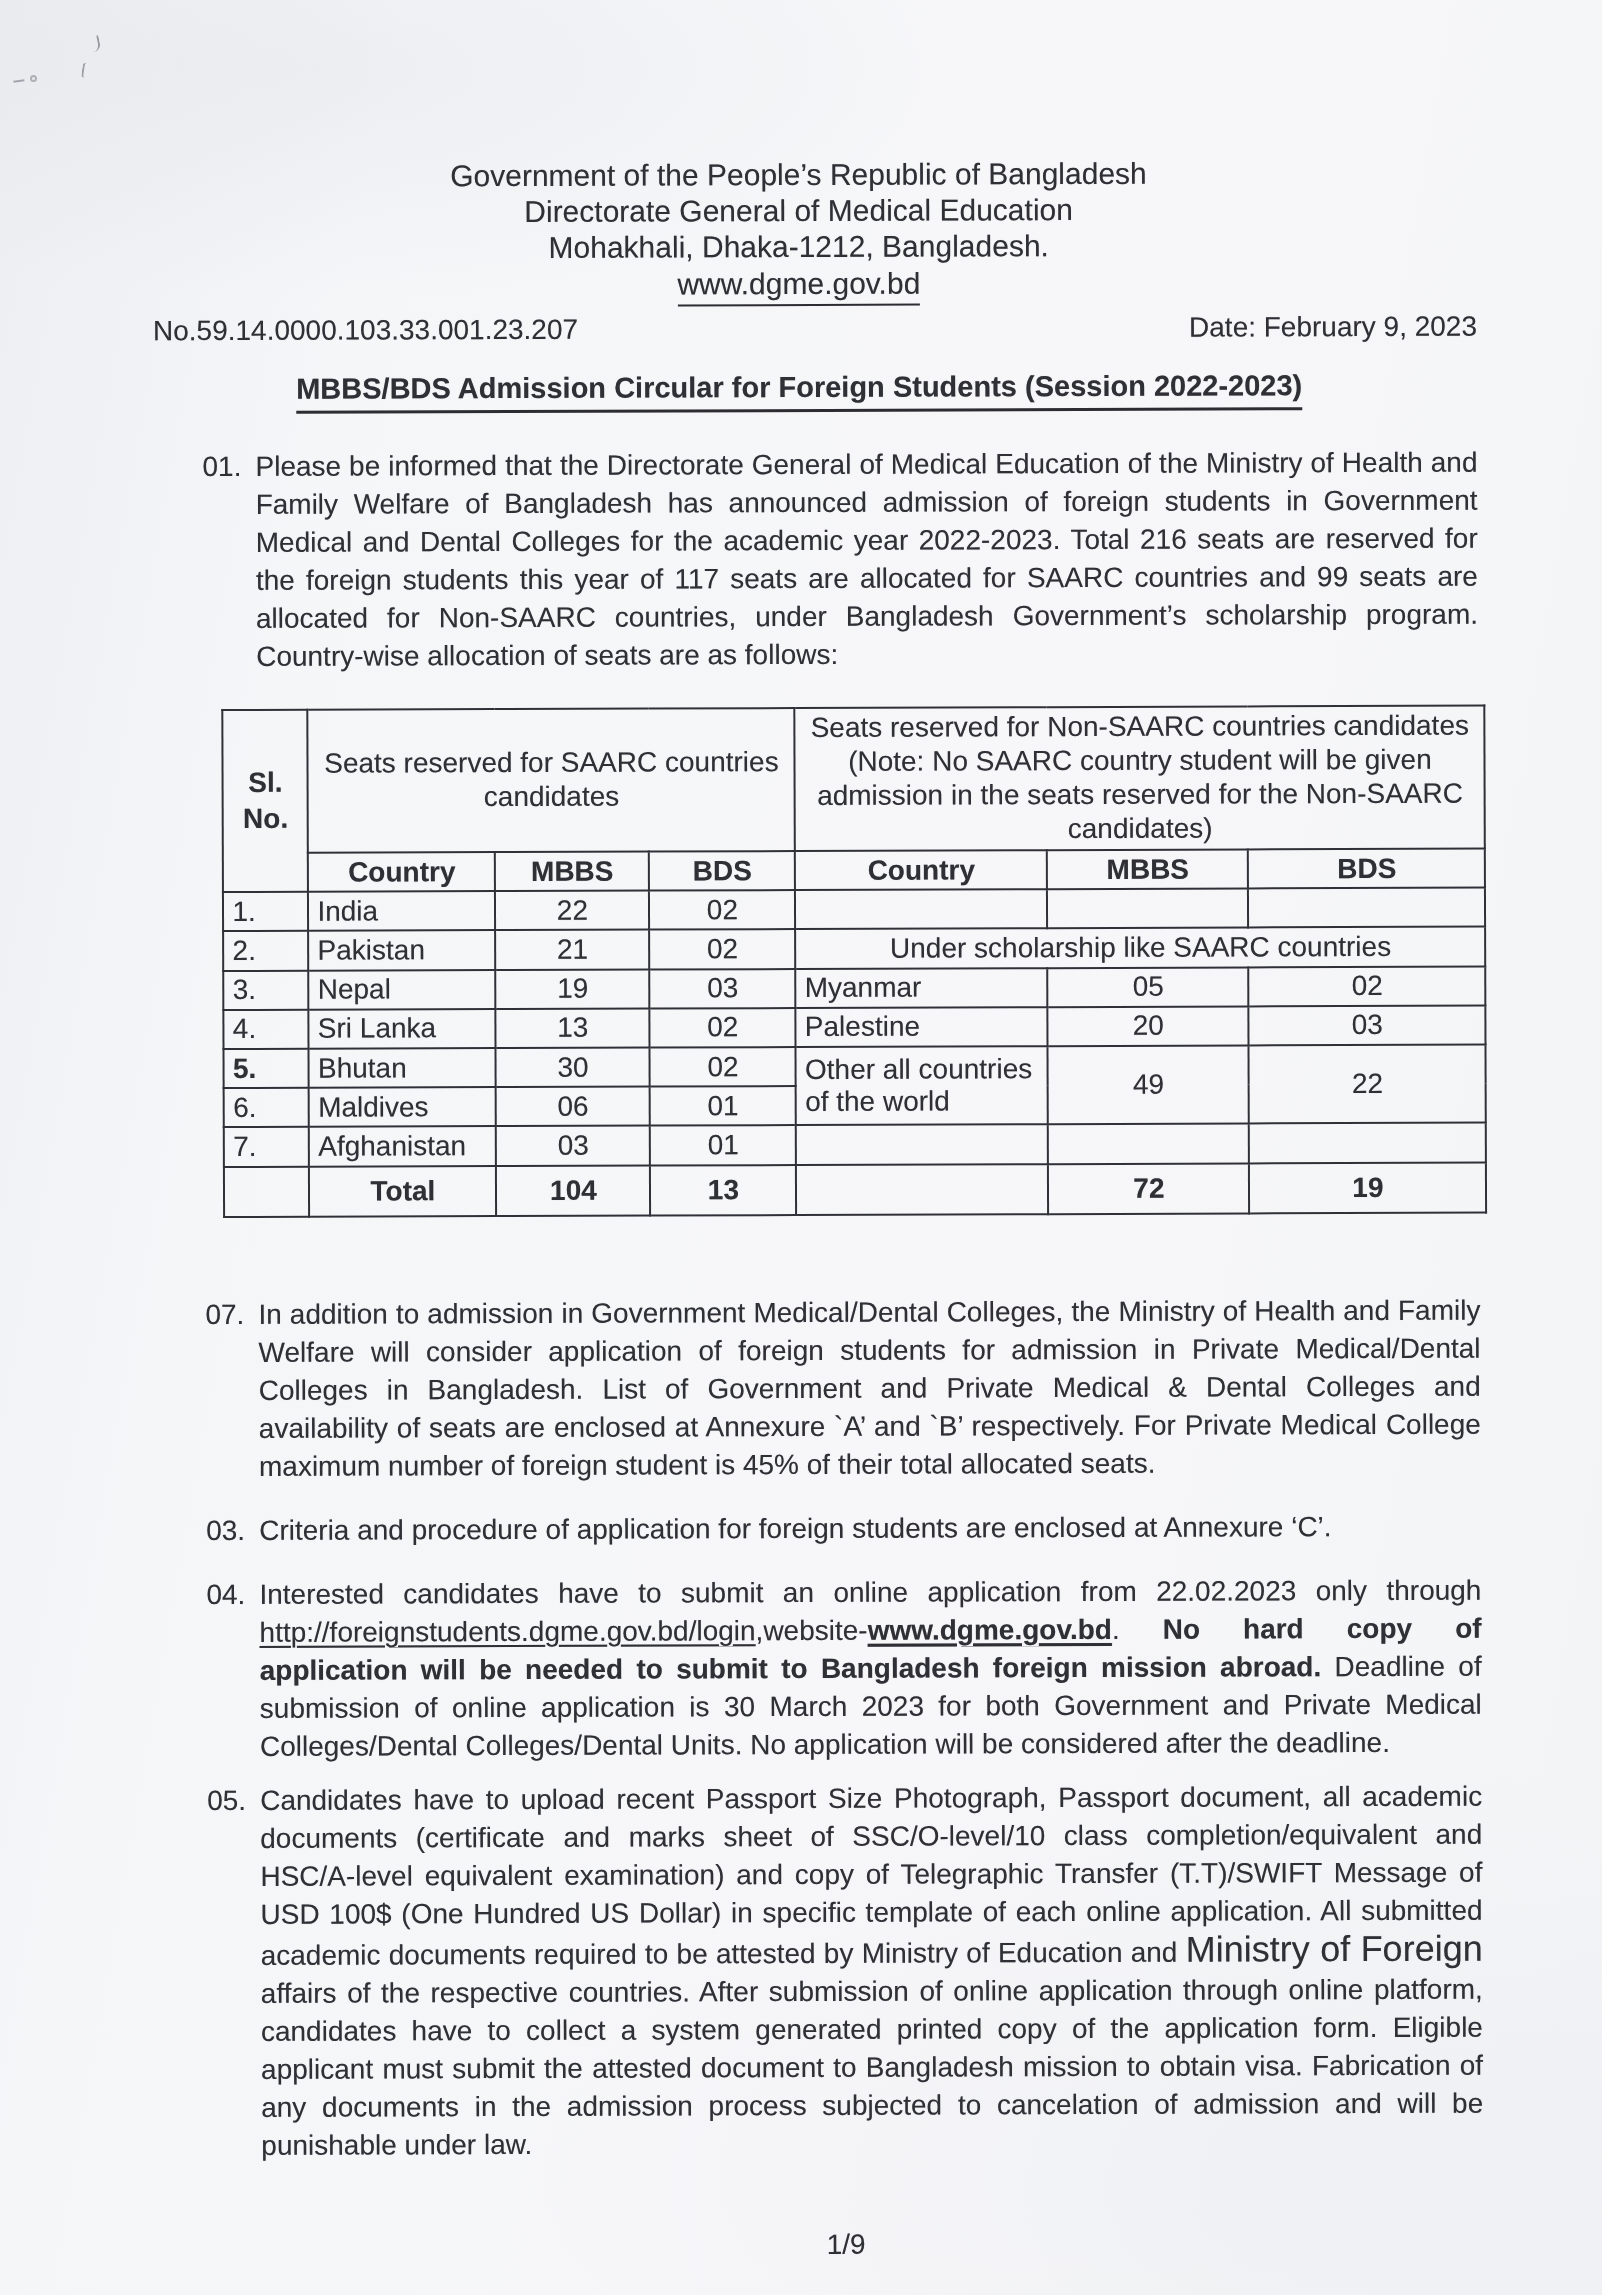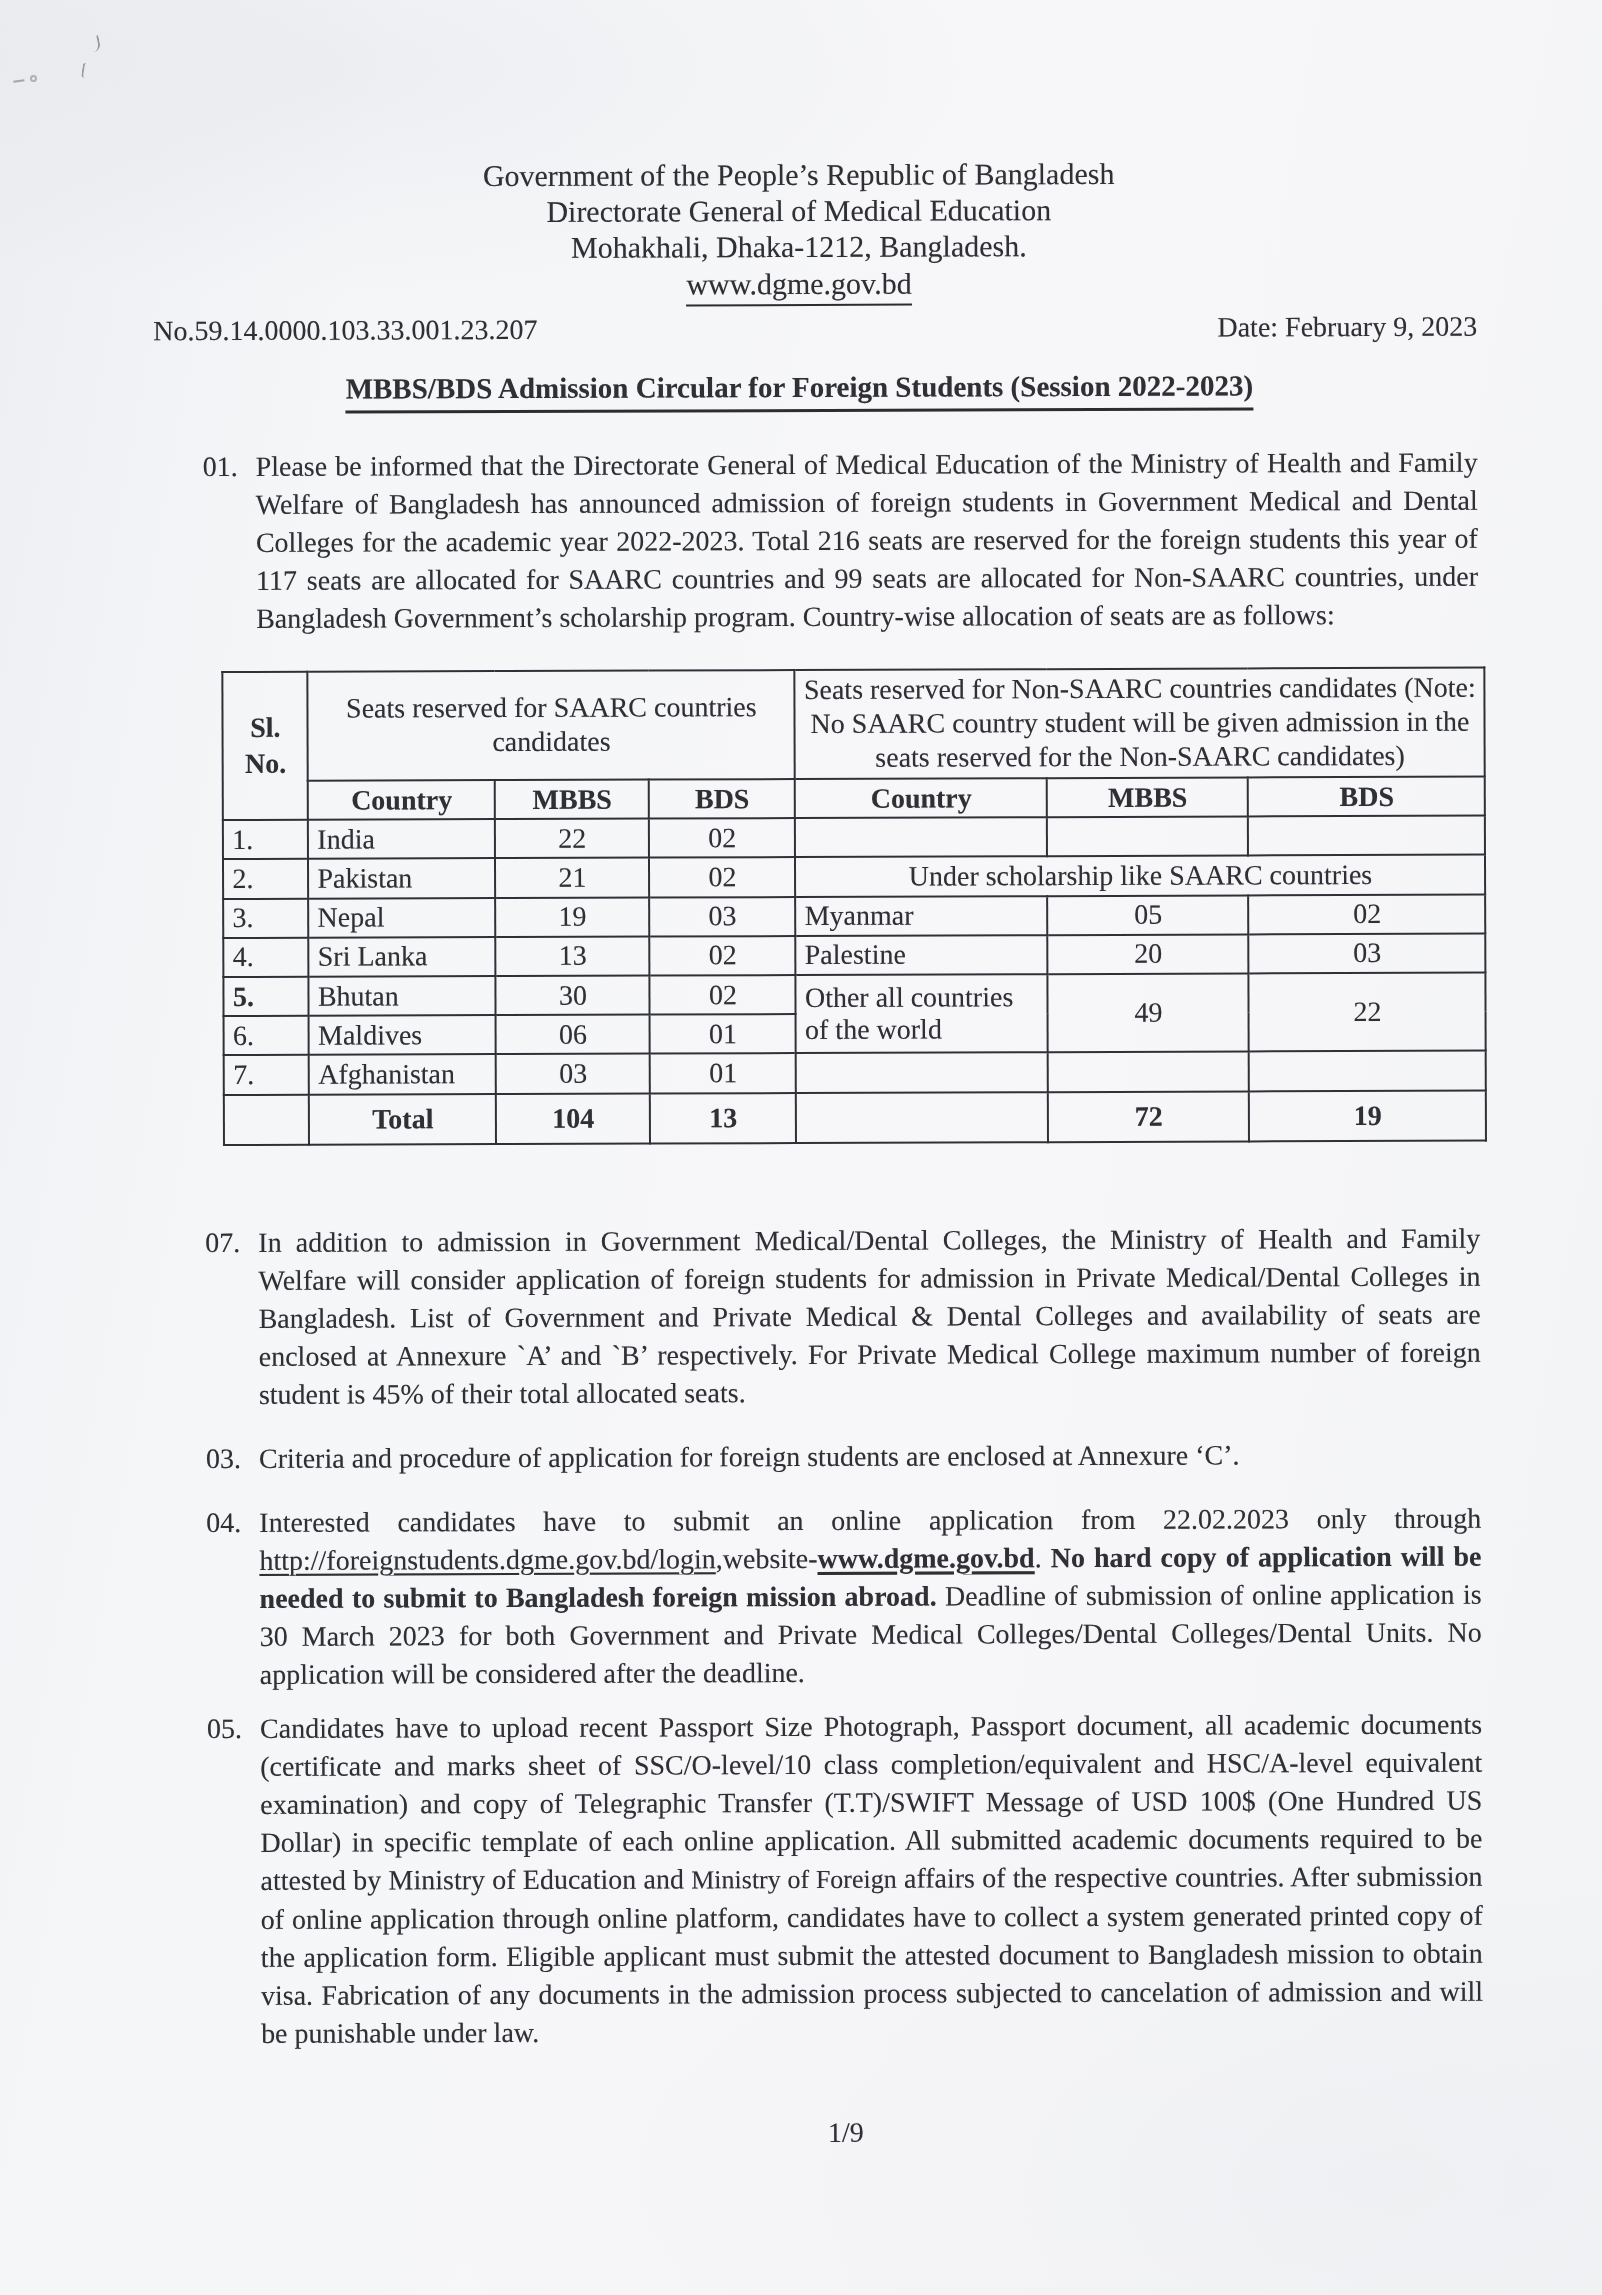--- a/index.html
+++ b/index.html
@@ -1,21 +1,21 @@
 <!DOCTYPE html>
 <html style="font-size:10.5px"><head>
 <meta charset="utf-8">
 <style>
   * { margin:0; padding:0; box-sizing:border-box; }
   html,body { background:#f2f3f5; }
   body { width:1602px; height:2295px; overflow:hidden; }
 
   .sheet {
     position:relative; width:1602px; height:2295px; overflow:hidden;
-    font-family:Liberation Serif, serif;
+    font-family:Liberation Sans, sans-serif;
     color:#2f2f36;
     text-shadow:0 0 0.7px rgba(47,47,54,.38);
     background:
       radial-gradient(922px 329px at 20% 3%, rgba(208,210,218,.22), transparent 70%),
       radial-gradient(1318px 593px at 85% 95%, rgba(213,215,222,.16), transparent 70%),
       linear-gradient(100deg, #edeef2 0%, #f5f6f8 20%, #f7f7f9 60%, #f3f4f6 100%);
   }
   .tilt { transform:rotate(-0.2deg); transform-origin:50% 40%; }
 
   
@@ -35,21 +35,21 @@
   .doc-title .underline { display:inline-block; border-bottom:3.3px solid #2c2c32; padding-bottom:2.6px; }
 
   .content { margin:34px 123px 0 204px; }
   .para { display:flex; font-size:28px; line-height:38px; }
   .para-num { width:53px; flex:none; }
   .para-body { flex:1; text-align:justify; }
 
   .seg-u  { text-decoration:underline; text-decoration-thickness:2px; text-underline-offset:4px; }
   .seg-b  { font-weight:bold; }
   .seg-bu { font-weight:bold; text-decoration:underline; text-decoration-thickness:2.6px; text-underline-offset:4px; }
-  .seg-lg { font-size:26px; }
+  .seg-lg { font-size:36px; }
 
   .table-wrap { margin:33px 0 0 18.4px; }
   table.seats { border-collapse:collapse; width:1261px; table-layout:fixed; font-size:28px; }
   table.seats td { border:2px solid #303038; vertical-align:middle; padding:2.6px 8px; }
   .th-main { text-align:center; line-height:34px; padding:5.3px 10.5px; font-weight:normal; }
   .th-slno { font-weight:bold; white-space:pre-line; text-align:center; padding-left:13px; line-height:36px; }
   tr.subhead td { font-weight:bold; text-align:center; height:38px; }
   tr.row td { height:38px; }
   .cell-sl { text-align:left; padding-left:12px; }
   .cell-country { text-align:left; padding-left:10.5px; }

